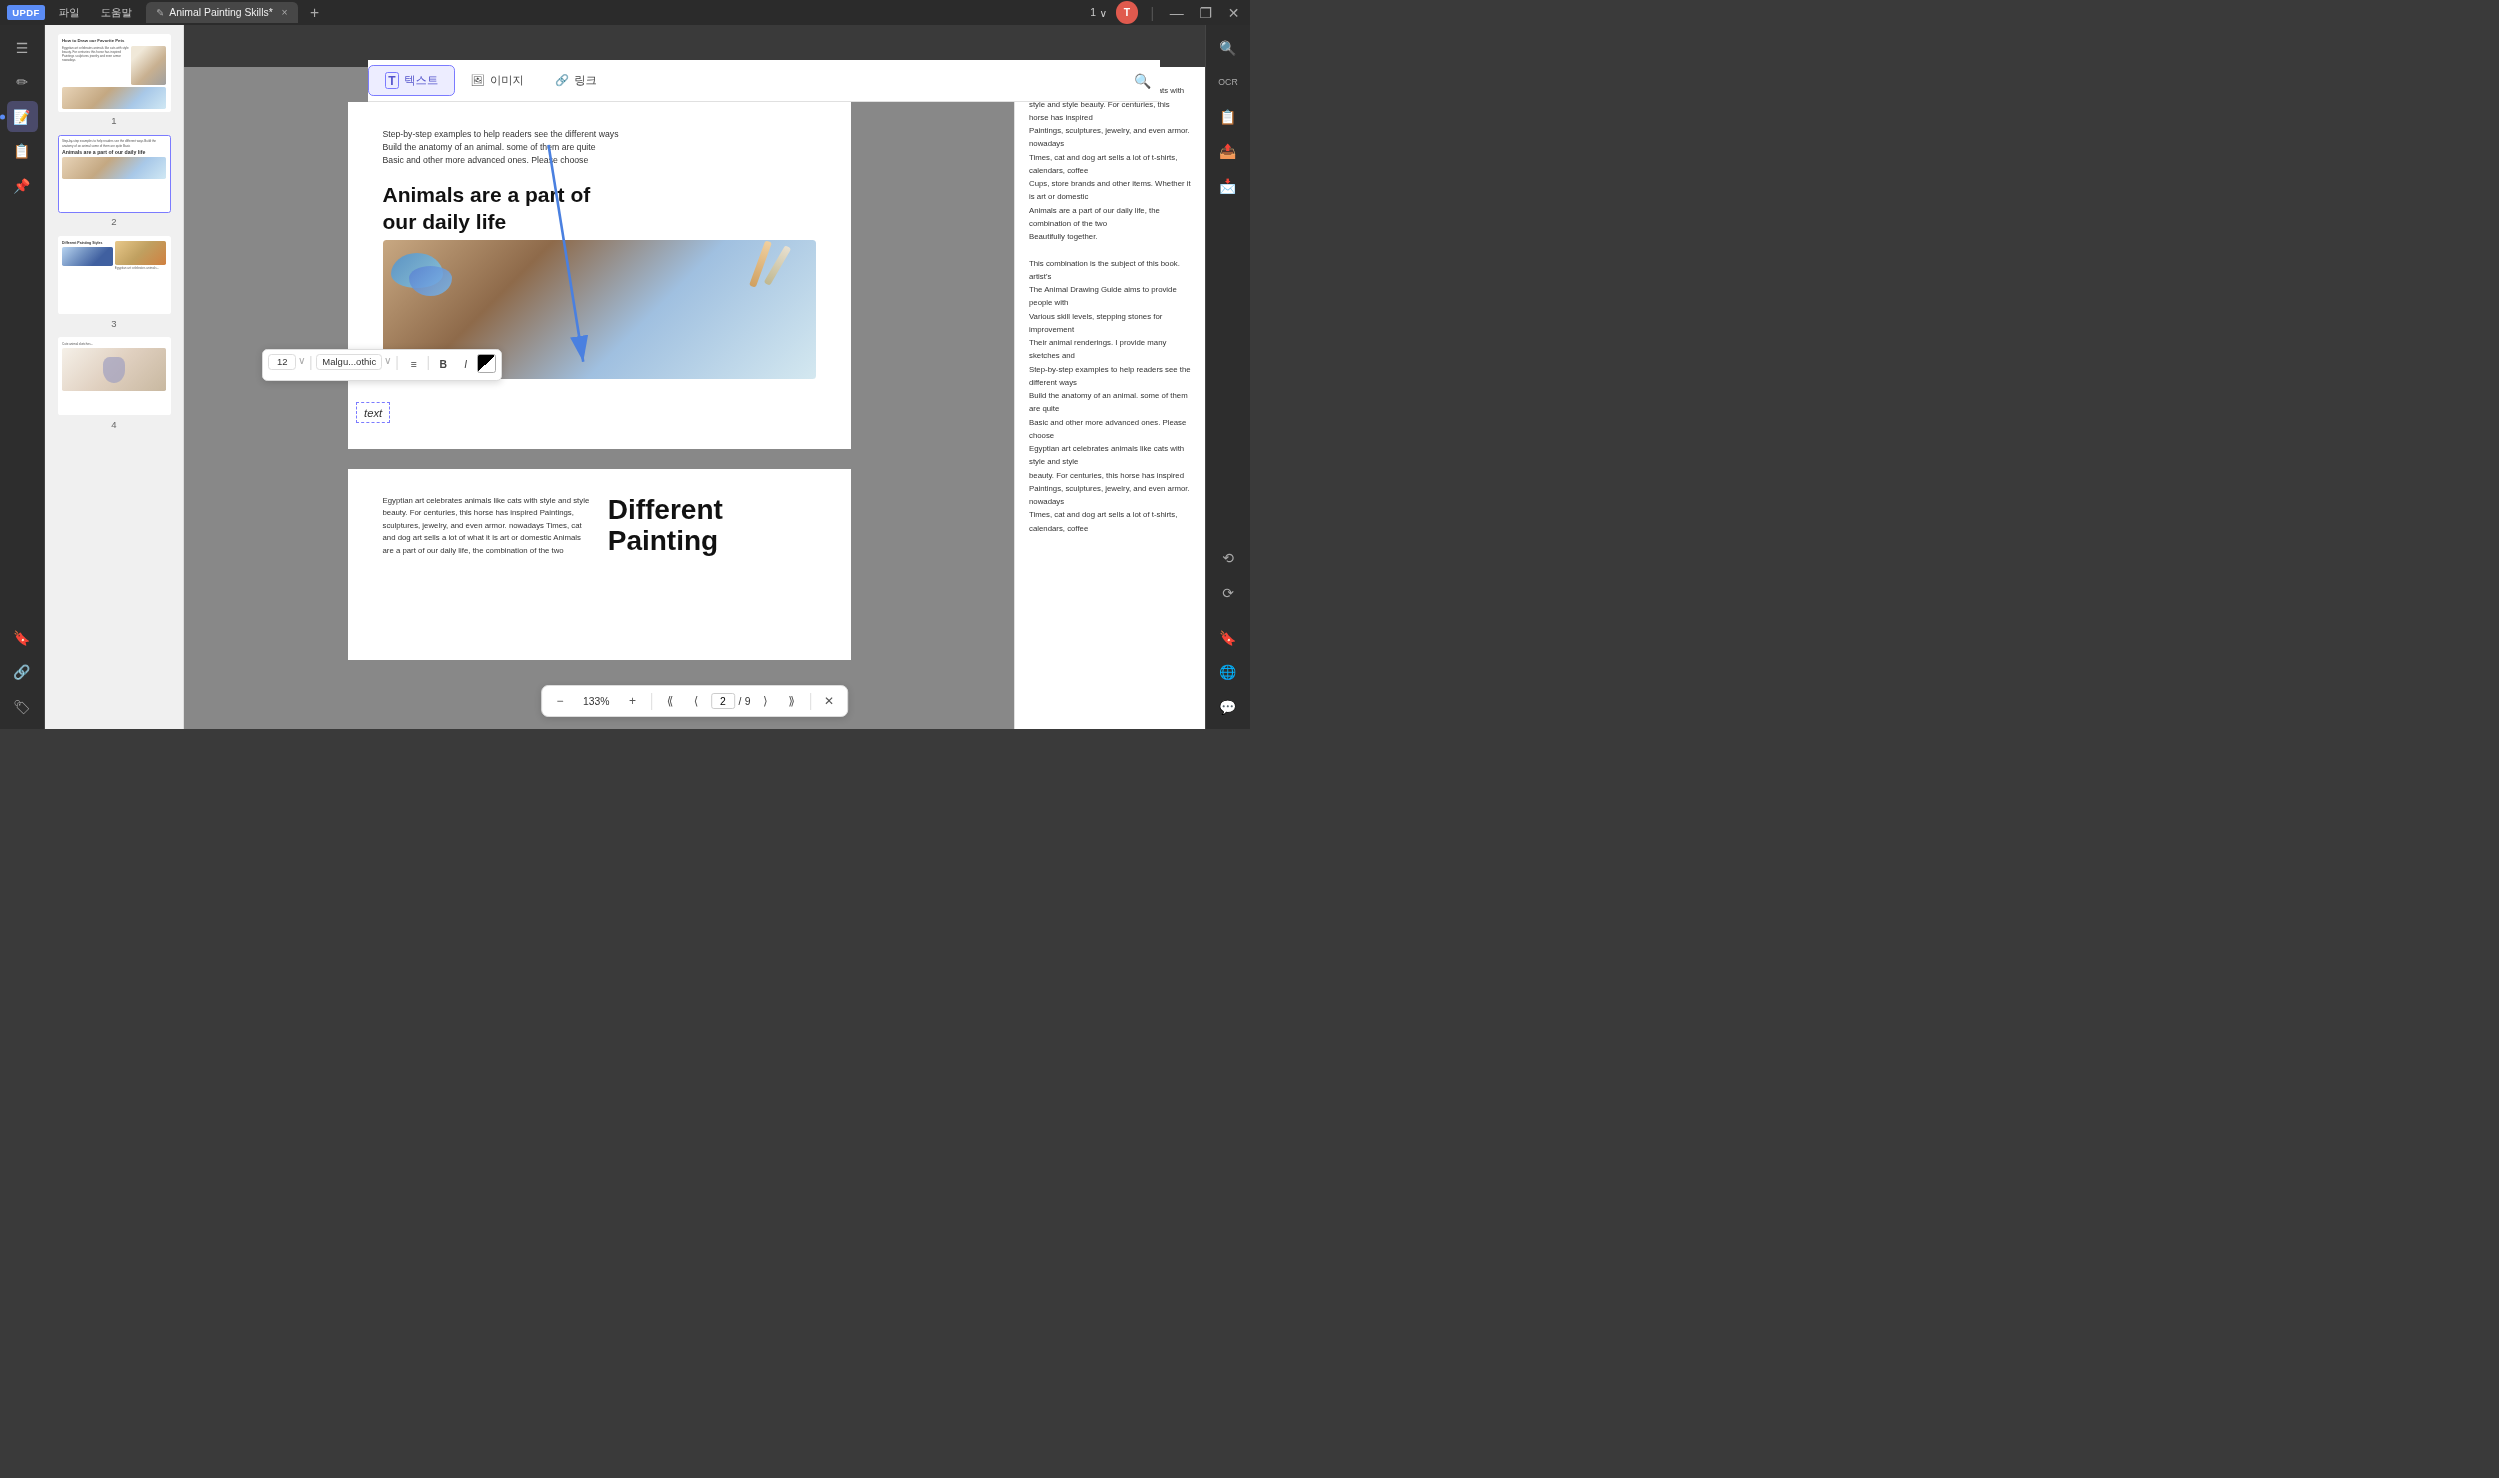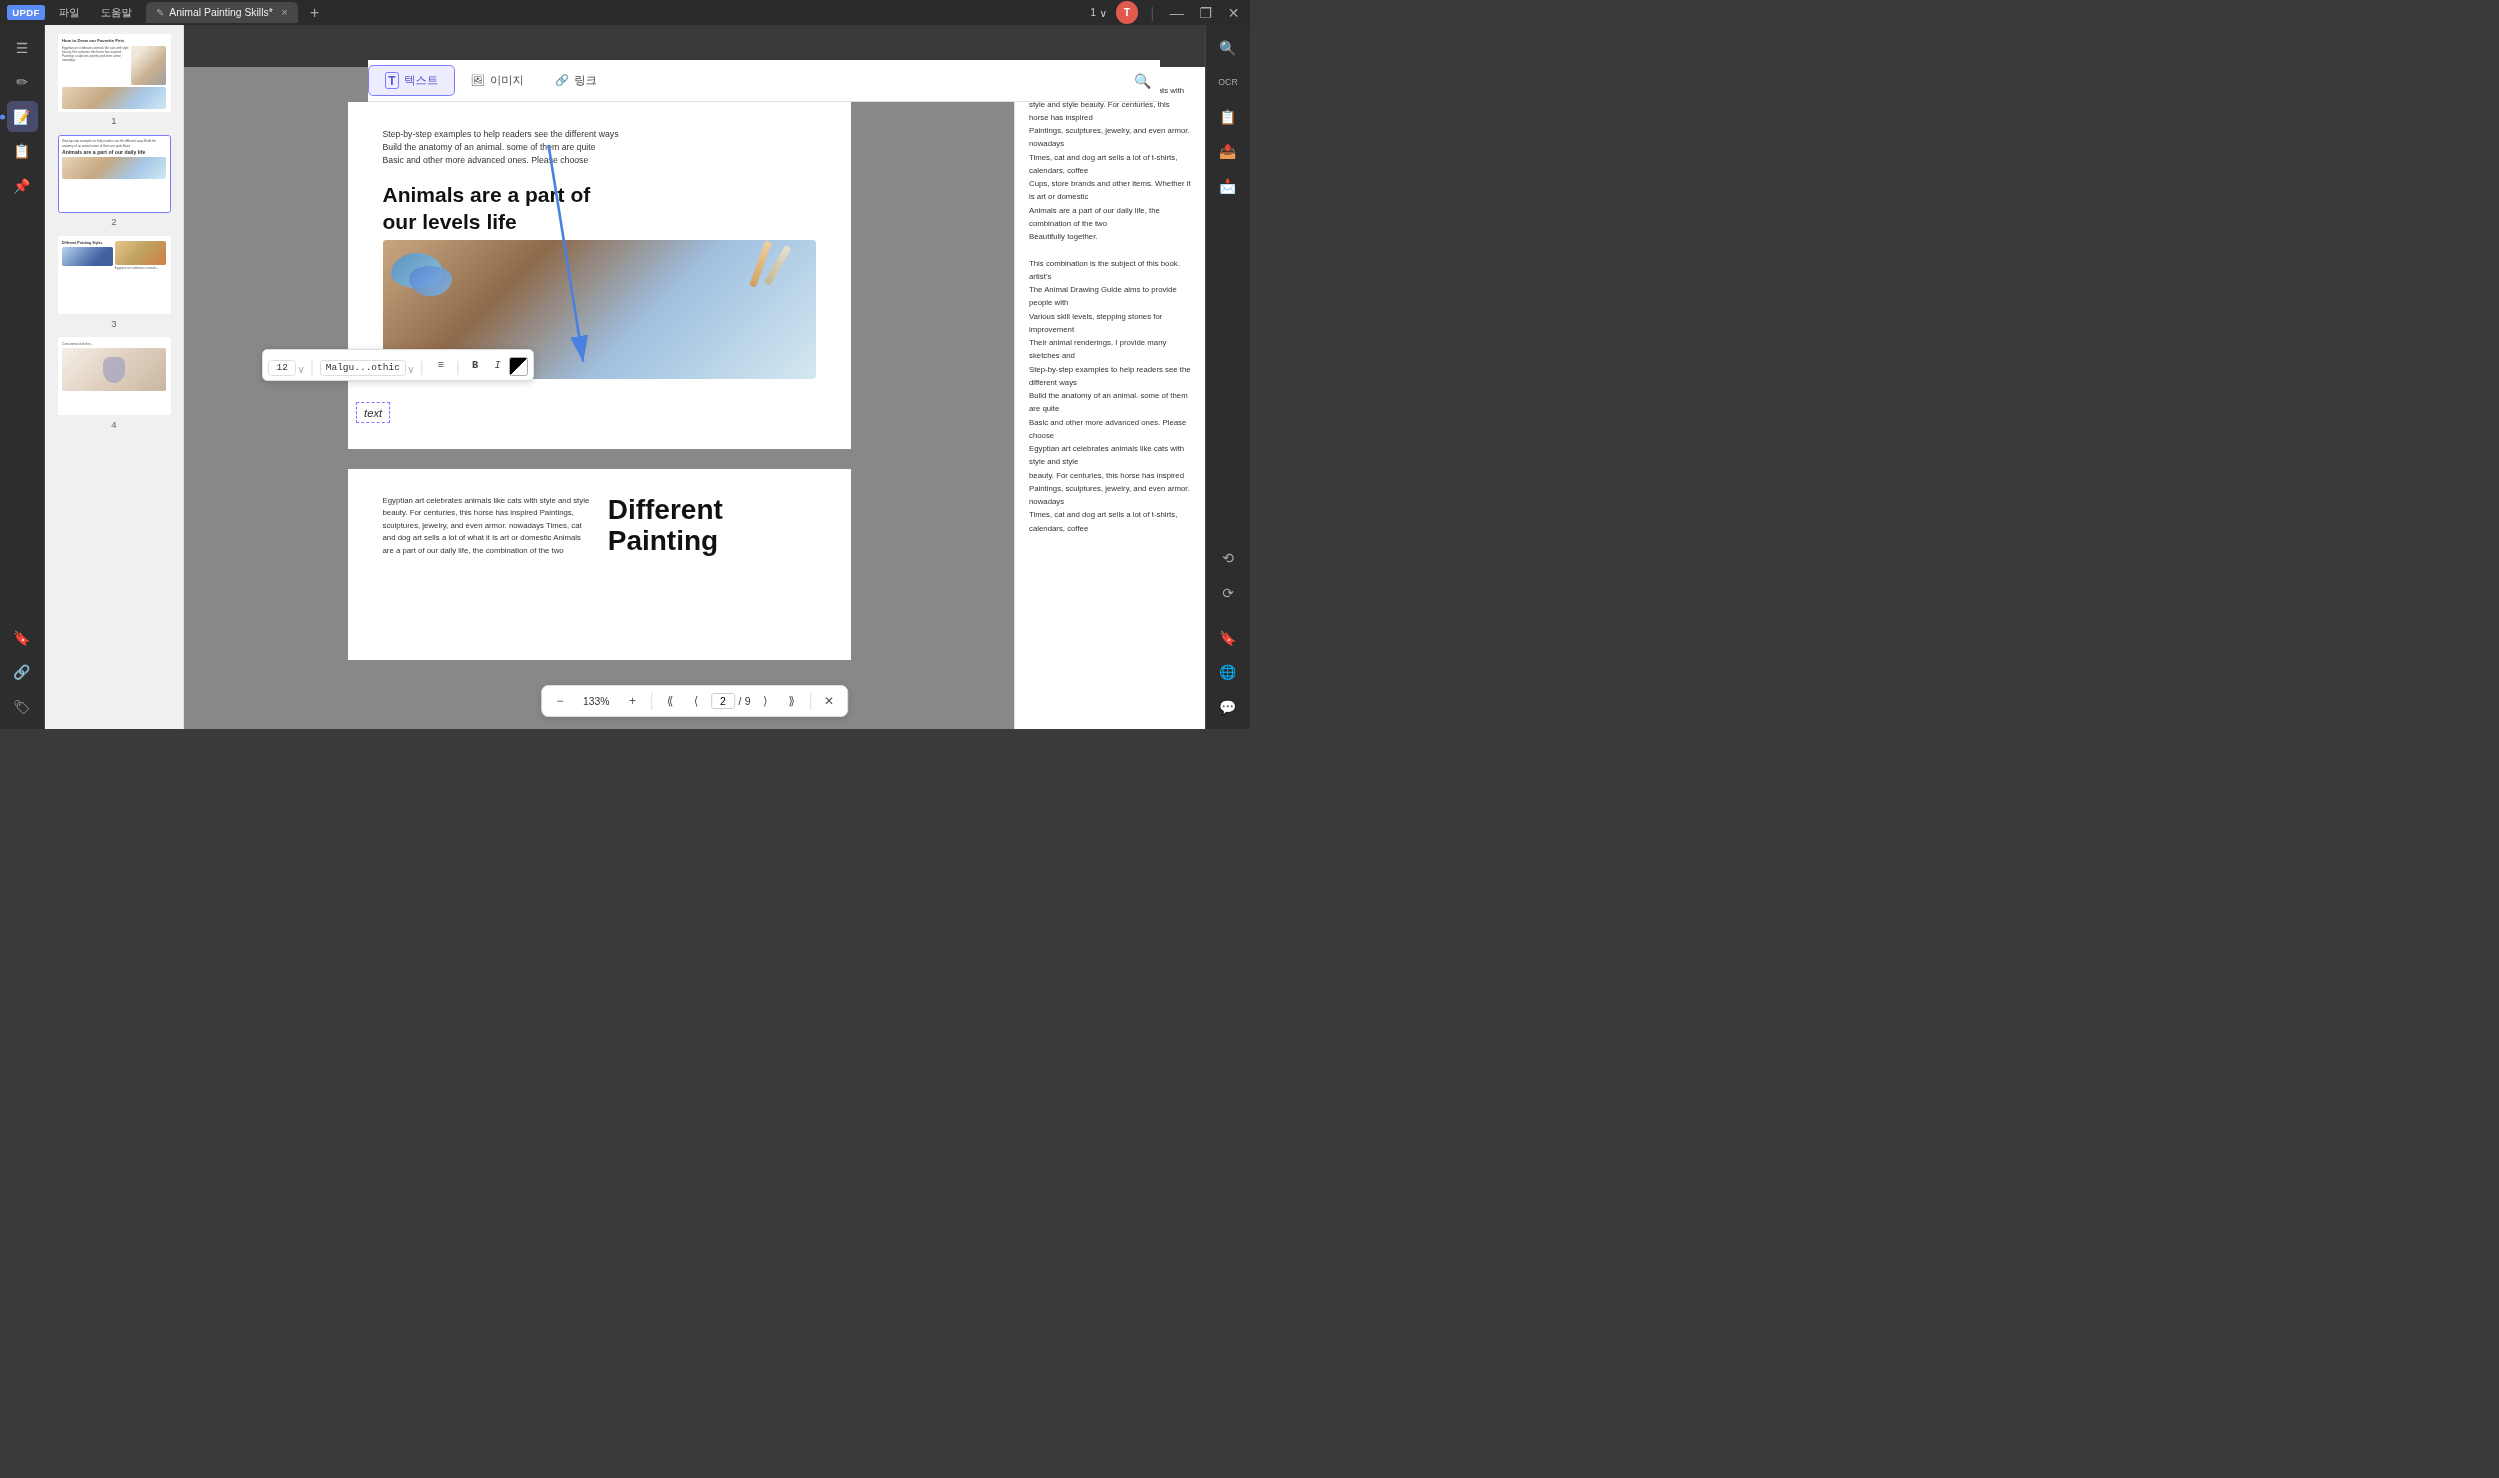--- a/index.html
+++ b/index.html
@@ -228,26 +228,25 @@
 
     
     .text-toolbar {
       position: absolute;
       left: 200px;
       top: 330px;
       background: white;
       border: 0.9px solid #ddd;
       border-radius: 5.2px;
       display: flex;
-      align-items: flex-end;
+      align-items: flex-start;
       gap: 0;
       padding: 3.5px 5.2px;
       box-shadow: 0 1.7px 7px rgba(0,0,0,0.15);
       z-index: 20;
-      font-family: Liberation Mono, monospace;
     }
     .text-toolbar select, .text-toolbar-num {
       border: 0.9px solid #ddd;
       border-radius: 3.5px;
       padding: 1.7px 3.5px;
       font-size: 9.5px;
       color: #333;
       background: white;
     }
     .text-toolbar-num {
@@ -527,21 +526,21 @@
     <div style="display:flex; flex:1; margin-top:42px; overflow:hidden;">
 
       <div style="flex:1; background:#888; overflow-y:scroll; display:flex; flex-direction:column; align-items:center; padding:17.4px 0; padding-bottom:69px; position:relative;">
 
         <div class="pdf-page">
           <div class="page-content-top" style="white-space:pre-line;">Step-by-step examples to help readers see the different ways
 Build the anatomy of an animal. some of them are quite
 Basic and other more advanced ones. Please choose</div>
           <div class="page-heading">
             <span>Animals are a part of</span><br>
-            <span>our levels life</span>
+            <span>our daily life</span>
           </div>
           <div class="page-image">
 
             <div style="position:absolute; top:13px; left:8.7px; width:52px; height:35px; background:linear-gradient(135deg, #4a90d0, #87ceeb); border-radius:50% 50% 50% 50% / 60% 60% 40% 40%; opacity:0.85;"></div>
             <div style="position:absolute; top:26px; left:26px; width:43px; height:30px; background:linear-gradient(135deg, #5a80d0, #7ab8e8); border-radius:50% 50% 50% 50% / 40% 40% 60% 60%; opacity:0.85;"></div>
 
             <div style="position:absolute; top:4.3px; right:35px; width:7px; height:43px; background:linear-gradient(to bottom, #e8e0d0, #c0b890); border-radius:2.6px; transform:rotate(30deg);"></div>
             <div style="position:absolute; top:0px; right:52px; width:7px; height:48px; background:linear-gradient(to bottom, #f0d0a0, #d0a060); border-radius:2.6px; transform:rotate(20deg);"></div>
           </div>
         </div>

